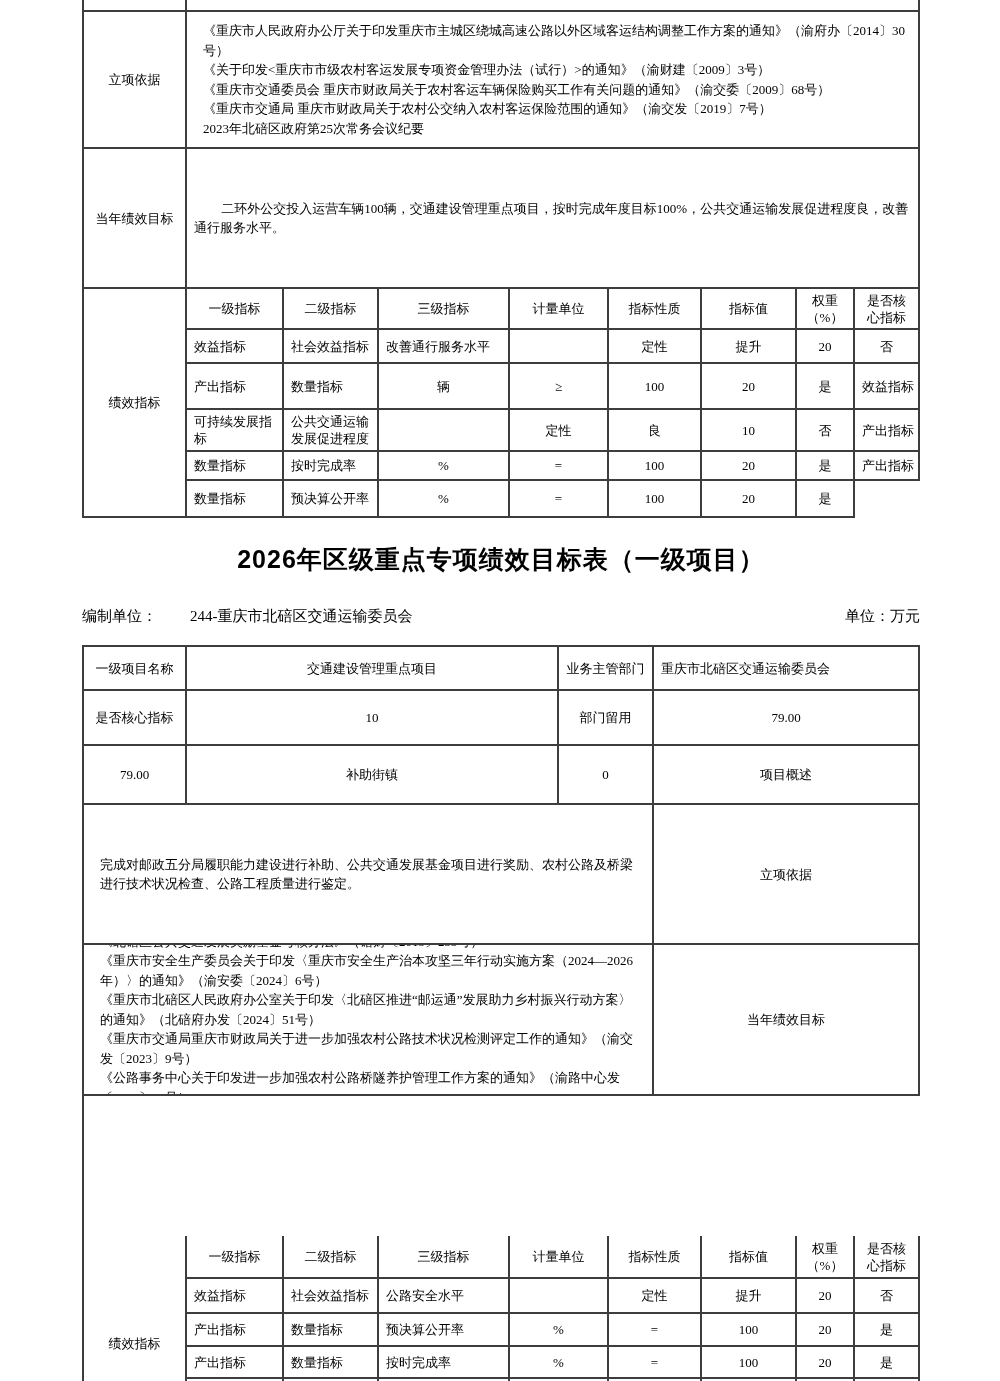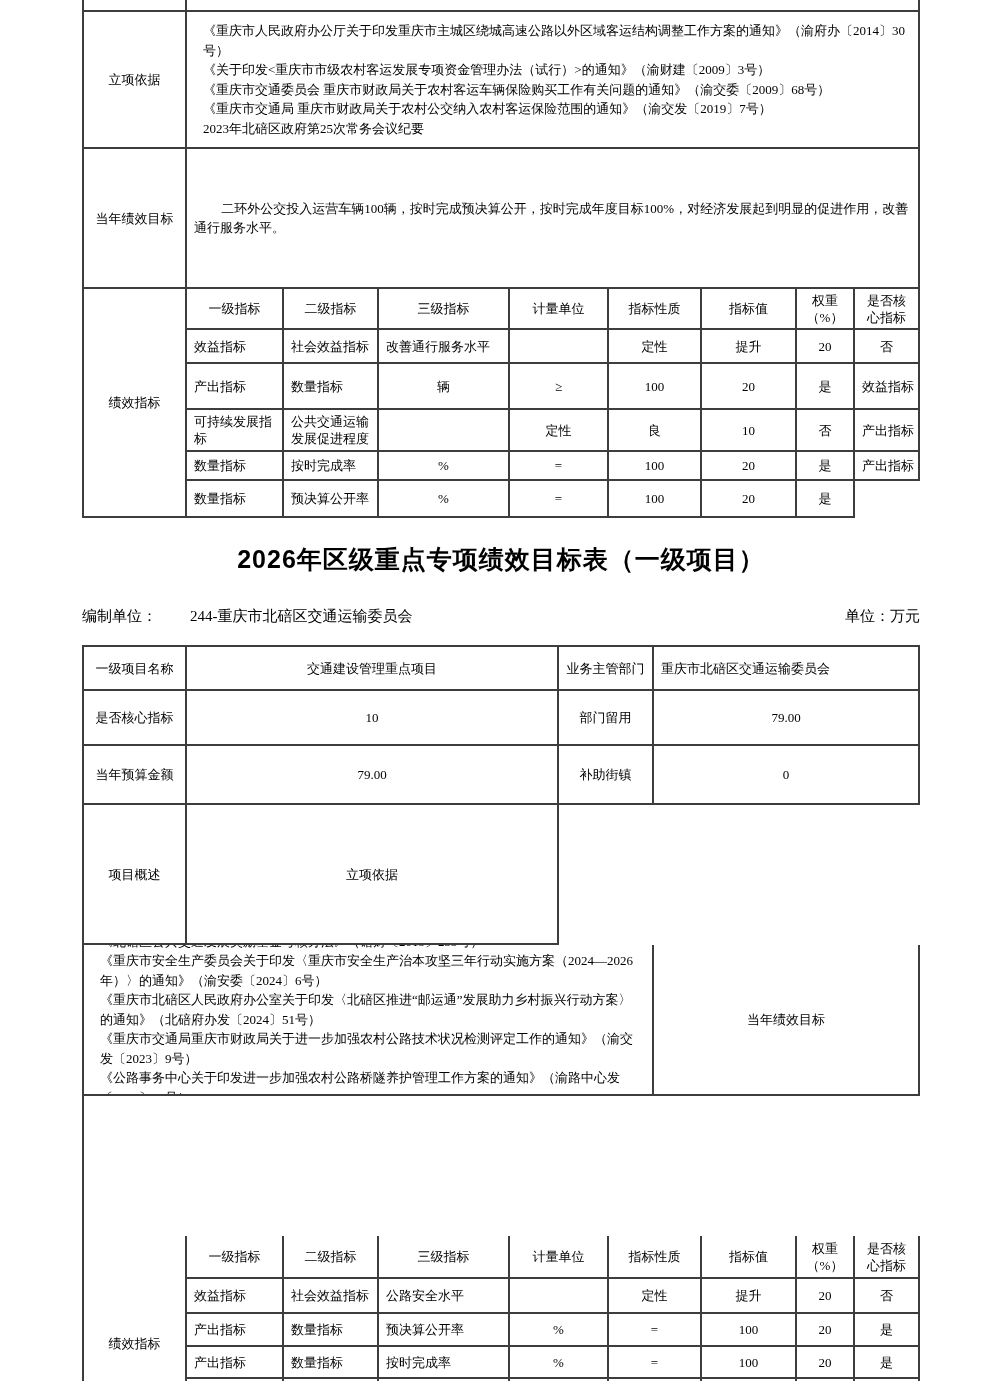--- a/index.html
+++ b/index.html
@@ -86,21 +86,21 @@
   <div class="tbl" id="t1">
     <div class="cell cc">立项依据</div>
     <div class="cell lc span8 longtext">《重庆市人民政府办公厅关于印发重庆市主城区绕城高速公路以外区域客运结构调整工作方案的通知》（渝府办〔2014〕30号）
 《关于印发&lt;重庆市市级农村客运发展专项资金管理办法（试行）&gt;的通知》（渝财建〔2009〕3号）
 《重庆市交通委员会 重庆市财政局关于农村客运车辆保险购买工作有关问题的通知》（渝交委〔2009〕68号）
 《重庆市交通局 重庆市财政局关于农村公交纳入农村客运保险范围的通知》（渝交发〔2019〕7号）
 2023年北碚区政府第25次常务会议纪要</div>
 
     <div class="cell cc">当年绩效目标</div>
     <div class="cell lc span8 para">
-        <span class="indent">二环外公交投入运营车辆100辆，按时完成预决算公开，按时完成年度目标100%，对经济发展起到明显的促进作用，改善通行服务水平。</span>
+        <span class="indent">二环外公交投入运营车辆100辆，交通建设管理重点项目，按时完成年度目标100%，公共交通运输发展促进程度良，改善通行服务水平。</span>
       </div>
 
     <div class="cell cc rows6">绩效指标</div>
     <div class="cell cc hdr">一级指标</div>
     <div class="cell cc hdr">二级指标</div>
     <div class="cell cc hdr">三级指标</div>
     <div class="cell cc hdr">计量单位</div>
     <div class="cell cc hdr">指标性质</div>
     <div class="cell cc hdr">指标值</div>
     <div class="cell cc hdr">权重
@@ -166,26 +166,26 @@
     <div class="cell cc">一级项目名称</div>
     <div class="cell cc">交通建设管理重点项目</div>
     <div class="cell cc">业务主管部门</div>
     <div class="cell lc">重庆市北碚区交通运输委员会</div>
 
     <div class="cell cc">是否核心指标</div>
     <div class="cell cc">10</div>
     <div class="cell cc">部门留用</div>
     <div class="cell cc">79.00</div>
 
-    <div class="cell cc">当年预算金额</div>
     <div class="cell cc">79.00</div>
     <div class="cell cc">补助街镇</div>
     <div class="cell cc">0</div>
 
     <div class="cell cc">项目概述</div>
+    <div class="cell lc span3 longtext">完成对邮政五分局履职能力建设进行补助、公共交通发展基金项目进行奖励、农村公路及桥梁进行技术状况检查、公路工程质量进行鉴定。</div>
 
     <div class="cell cc">立项依据</div>
     <div class="cell lc span3 longtext">《北碚区公共交通发展奖励基金考核办法》（碚财〔2015〕233号）
 《重庆市安全生产委员会关于印发〈重庆市安全生产治本攻坚三年行动实施方案（2024—2026年）〉的通知》（渝安委〔2024〕6号）
 《重庆市北碚区人民政府办公室关于印发〈北碚区推进“邮运通”发展助力乡村振兴行动方案〉的通知》（北碚府办发〔2024〕51号）
 《重庆市交通局重庆市财政局关于进一步加强农村公路技术状况检测评定工作的通知》（渝交发〔2023〕9号）
 《公路事务中心关于印发进一步加强农村公路桥隧养护管理工作方案的通知》（渝路中心发〔2025〕69号）</div>
 
     <div class="cell cc">当年绩效目标</div>
   </div>

